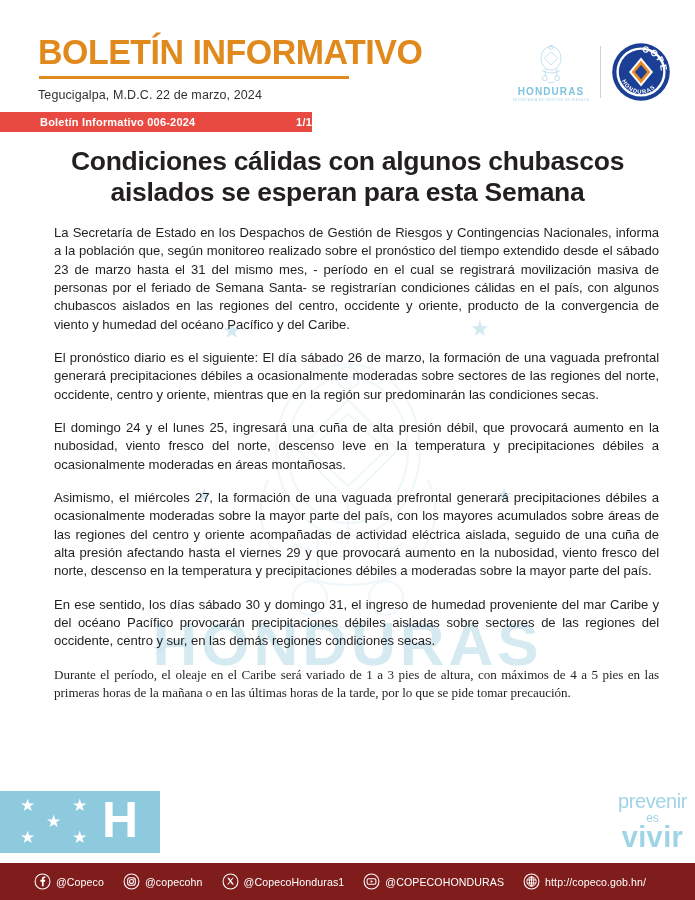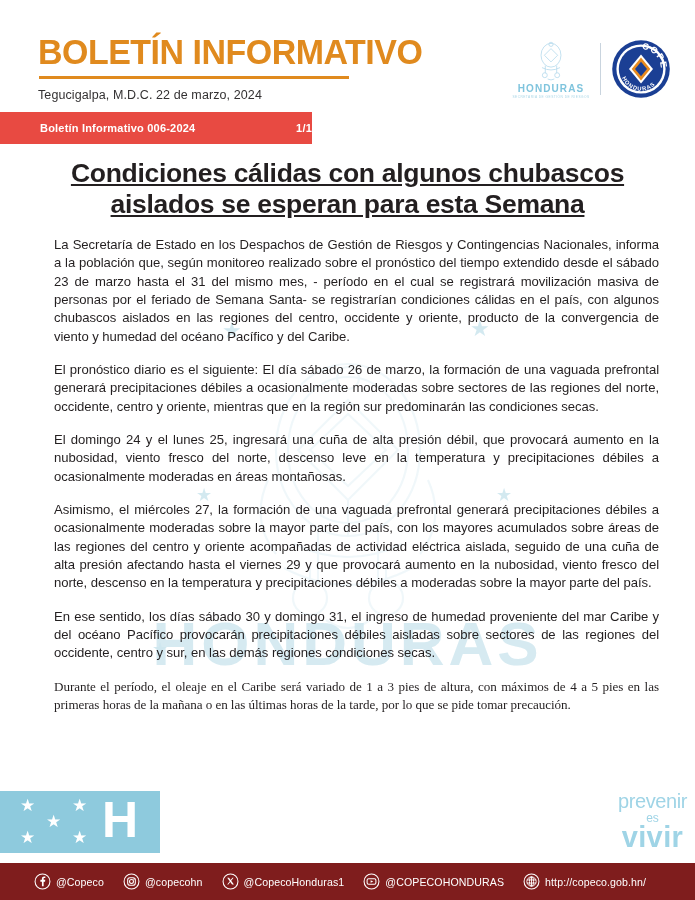--- a/index.html
+++ b/index.html
@@ -56,21 +56,21 @@
     font-size: 22px;
     line-height: 1;
   }
 
   
   .header {
     position: relative;
     z-index: 2;
     padding: 32px 24px 0 38px;
     display: flex;
-    align-items: center;
+    align-items: flex-end;
     justify-content: space-between;
   }
   .header-left { padding-top: 2px; }
   .boletin-title {
     font-size: 35px;
     font-weight: bold;
     letter-spacing: -0.5px;
     color: #e08a1e;
     line-height: 1;
     margin: 0;
@@ -123,21 +123,21 @@
     background: #c9d4de;
   }
   .copeco-logo { width: 60px; height: 60px; }
 
   
   .red-strip {
     position: relative;
     z-index: 2;
     margin-top: 10px;
     width: 312px;
-    height: 32px;
+    height: 20px;
     background: #e84a42;
     display: flex;
     align-items: center;
     color: #ffffff;
     font-size: 11px;
     font-weight: bold;
     letter-spacing: 0.2px;
   }
   .red-strip .bulletin-no { padding-left: 40px; }
   .red-strip .page-no { margin-left: auto; }
@@ -146,21 +146,20 @@
   .headline {
     position: relative;
     z-index: 2;
     margin: 14px 22px 0 22px;
     text-align: center;
     font-size: 26.5px;
     font-weight: bold;
     line-height: 1.17;
     color: #231f20;
     letter-spacing: -0.3px;
-    text-decoration: underline;
   }
 
   
   .body-copy {
     position: relative;
     z-index: 2;
     margin: 16px 36px 0 54px;
   }
   .body-copy p {
     margin: 0 0 15px 0;

